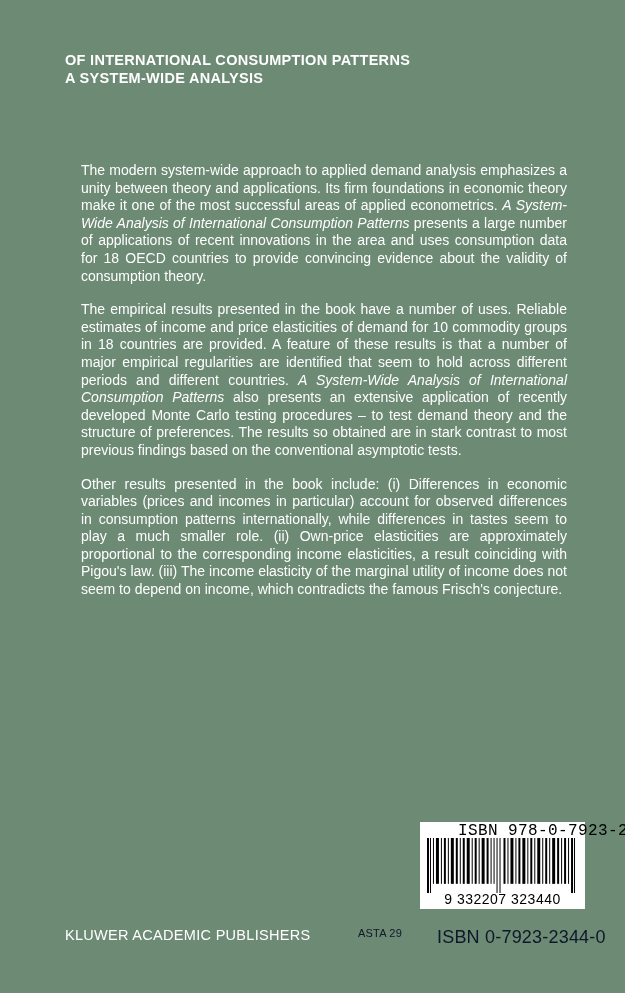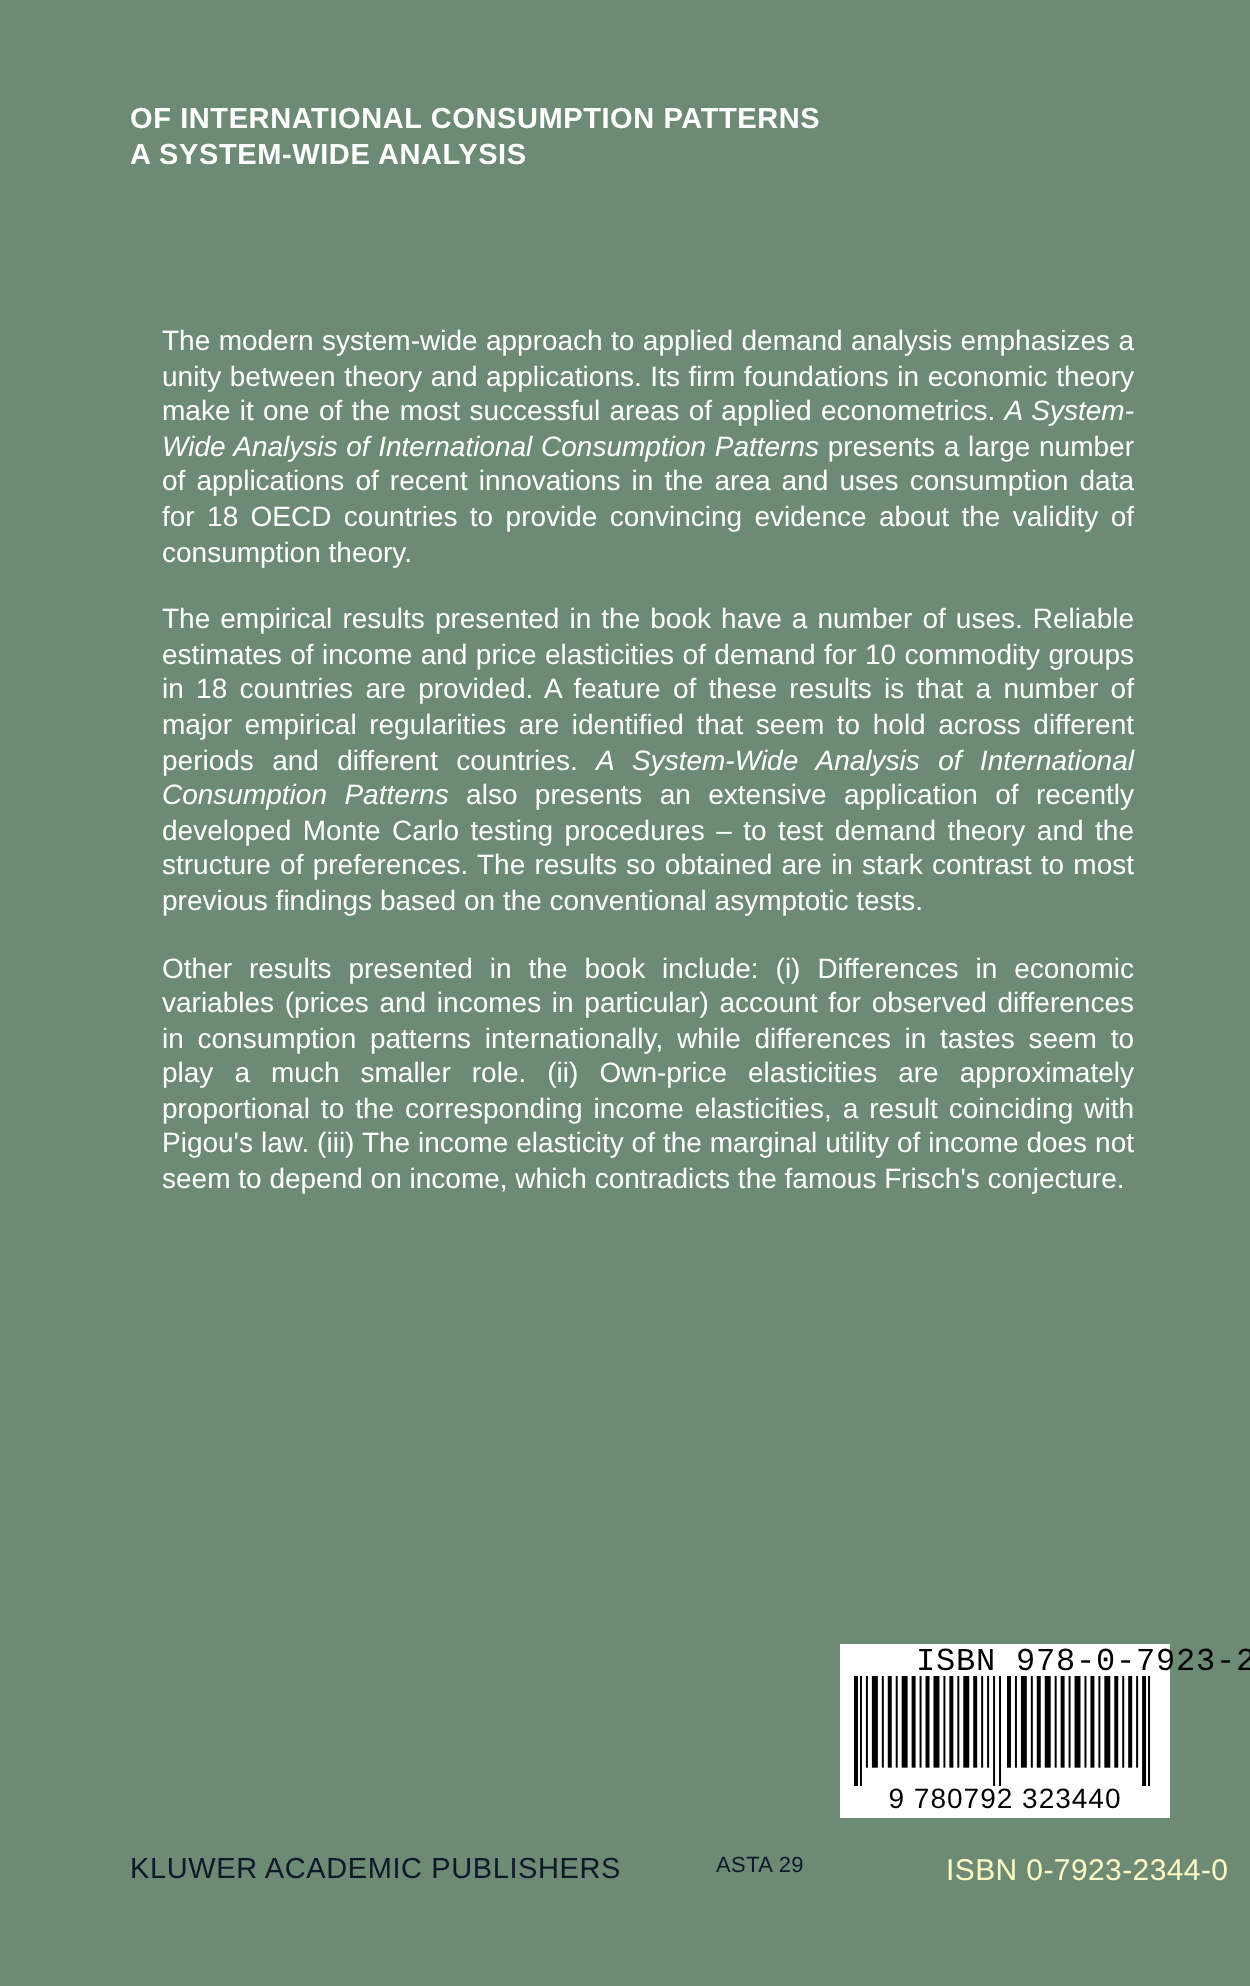--- a/index.html
+++ b/index.html
@@ -117,39 +117,39 @@
     left: 65px;
     top: 927px;
     width: 520px;
     height: 18px;
   }
   .footer-publisher {
     position: absolute;
     left: 0px;
     top: 0px;
     font-size: 14.5px;
-    color: #0f172a;
+    color: #ffffff;
     letter-spacing: 0.3px;
     white-space: nowrap;
   }
   .footer-series {
     position: absolute;
     left: 293px;
     top: 0px;
     font-size: 11px;
     color: #0f172a;
     letter-spacing: 0.2px;
     white-space: nowrap;
   }
   .footer-isbn {
     position: absolute;
-    left: 408px;
+    left: 372px;
     top: 0px;
-    font-size: 15px;
-    color: #fef9c3;
+    font-size: 18px;
+    color: #0f172a;
     letter-spacing: 0.2px;
     white-space: nowrap;
   }
 </style>
 </head>
 <body>
 
 <div class="cover">
 
   <div class="title-block">
@@ -207,21 +207,21 @@
         <rect x="123" y="0" width="1" height="40" fill="#000"></rect>
         <rect x="126" y="0" width="3" height="40" fill="#000"></rect>
         <rect x="131" y="0" width="2" height="40" fill="#000"></rect>
         <rect x="135" y="0" width="1" height="40" fill="#000"></rect>
         <rect x="138" y="0" width="2" height="40" fill="#000"></rect>
         <rect x="142" y="0" width="1" height="40" fill="#000"></rect>
         <rect x="145" y="0" width="2" height="48" fill="#000"></rect>
         <rect x="148" y="0" width="1" height="48" fill="#000"></rect>
       </svg>
     </div>
-    <div class="barcode-digits">9  780792  323440</div>
+    <div class="barcode-digits">9  332207  323440</div>
   </div>
 
   <div class="footer">
     <div class="footer-publisher">KLUWER ACADEMIC PUBLISHERS</div>
     <div class="footer-series">ASTA 29</div>
     <div class="footer-isbn">ISBN 0-7923-2344-0</div>
   </div>
 
 </div>
 

